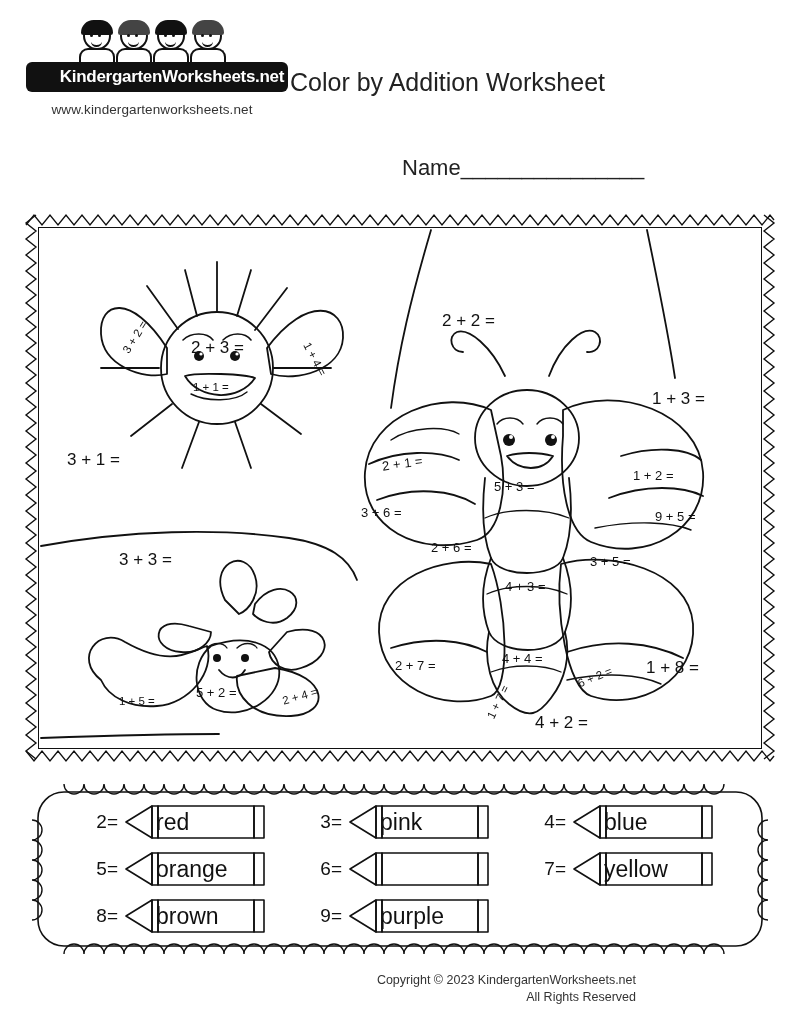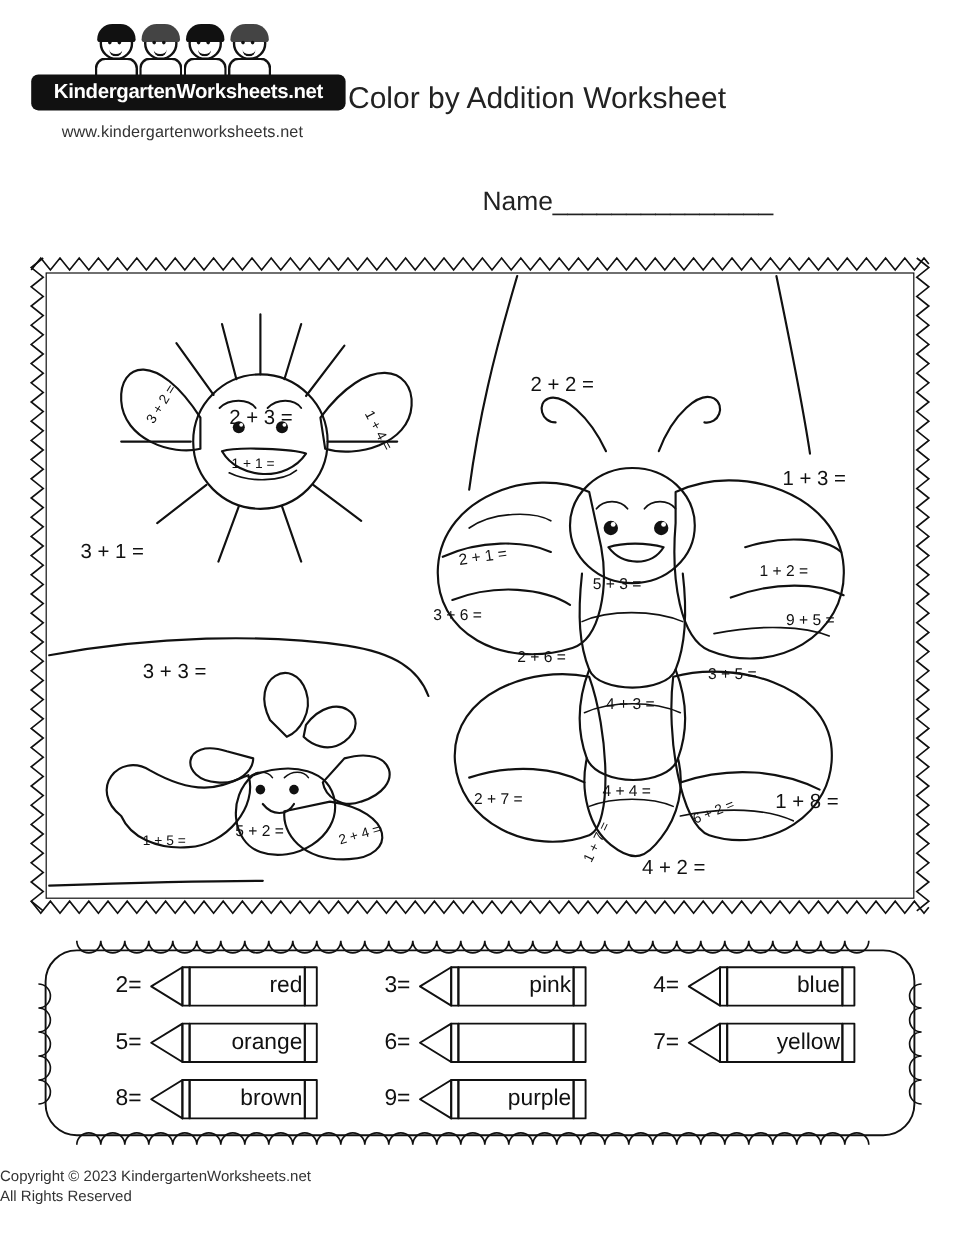--- a/index.html
+++ b/index.html
@@ -97,31 +97,32 @@
     border-radius: 0 0 8px 8px;
   }
   .kid1 { left: 24px; }
   .kid2 { left: 61px; }
   .kid3 { left: 98px; }
   .kid4 { left: 135px; }
 
   .logo-banner {
     position: relative;
     margin: -4px auto 0 auto;
-    width: 262px;
+    width: 232px;
     height: 30px;
     background: #111;
     border-radius: 6px;
     color: #fff;
     font-weight: bold;
     font-size: 17px;
     line-height: 30px;
     letter-spacing: -0.3px;
     text-align: center;
     white-space: nowrap;
+    padding-left: 30px;
   }
   .logo-url {
     margin-top: 10px;
     font-size: 13.5px;
     color: #333;
     letter-spacing: 0.1px;
   }
   .page-title {
     position: absolute;
     left: 290px;
@@ -213,32 +214,32 @@
     width: 146px;
     height: 38px;
   }
   .crayon-label {
     position: absolute;
     left: 34px;
     top: 0;
     width: 96px;
     height: 38px;
     line-height: 38px;
-    text-align: right;
-    font-size: 19px;
+    text-align: left;
+    font-size: 23px;
     color: #111;
   }
 
   
   .footer {
     position: absolute;
     left: 0;
     top: 972px;
     width: 636px;
-    text-align: left;
+    text-align: right;
     font-size: 12.5px;
     color: #333;
     line-height: 17px;
   }
 </style>
 </head>
 <body>
 
 <div class="header">
   <div class="logo-block">

